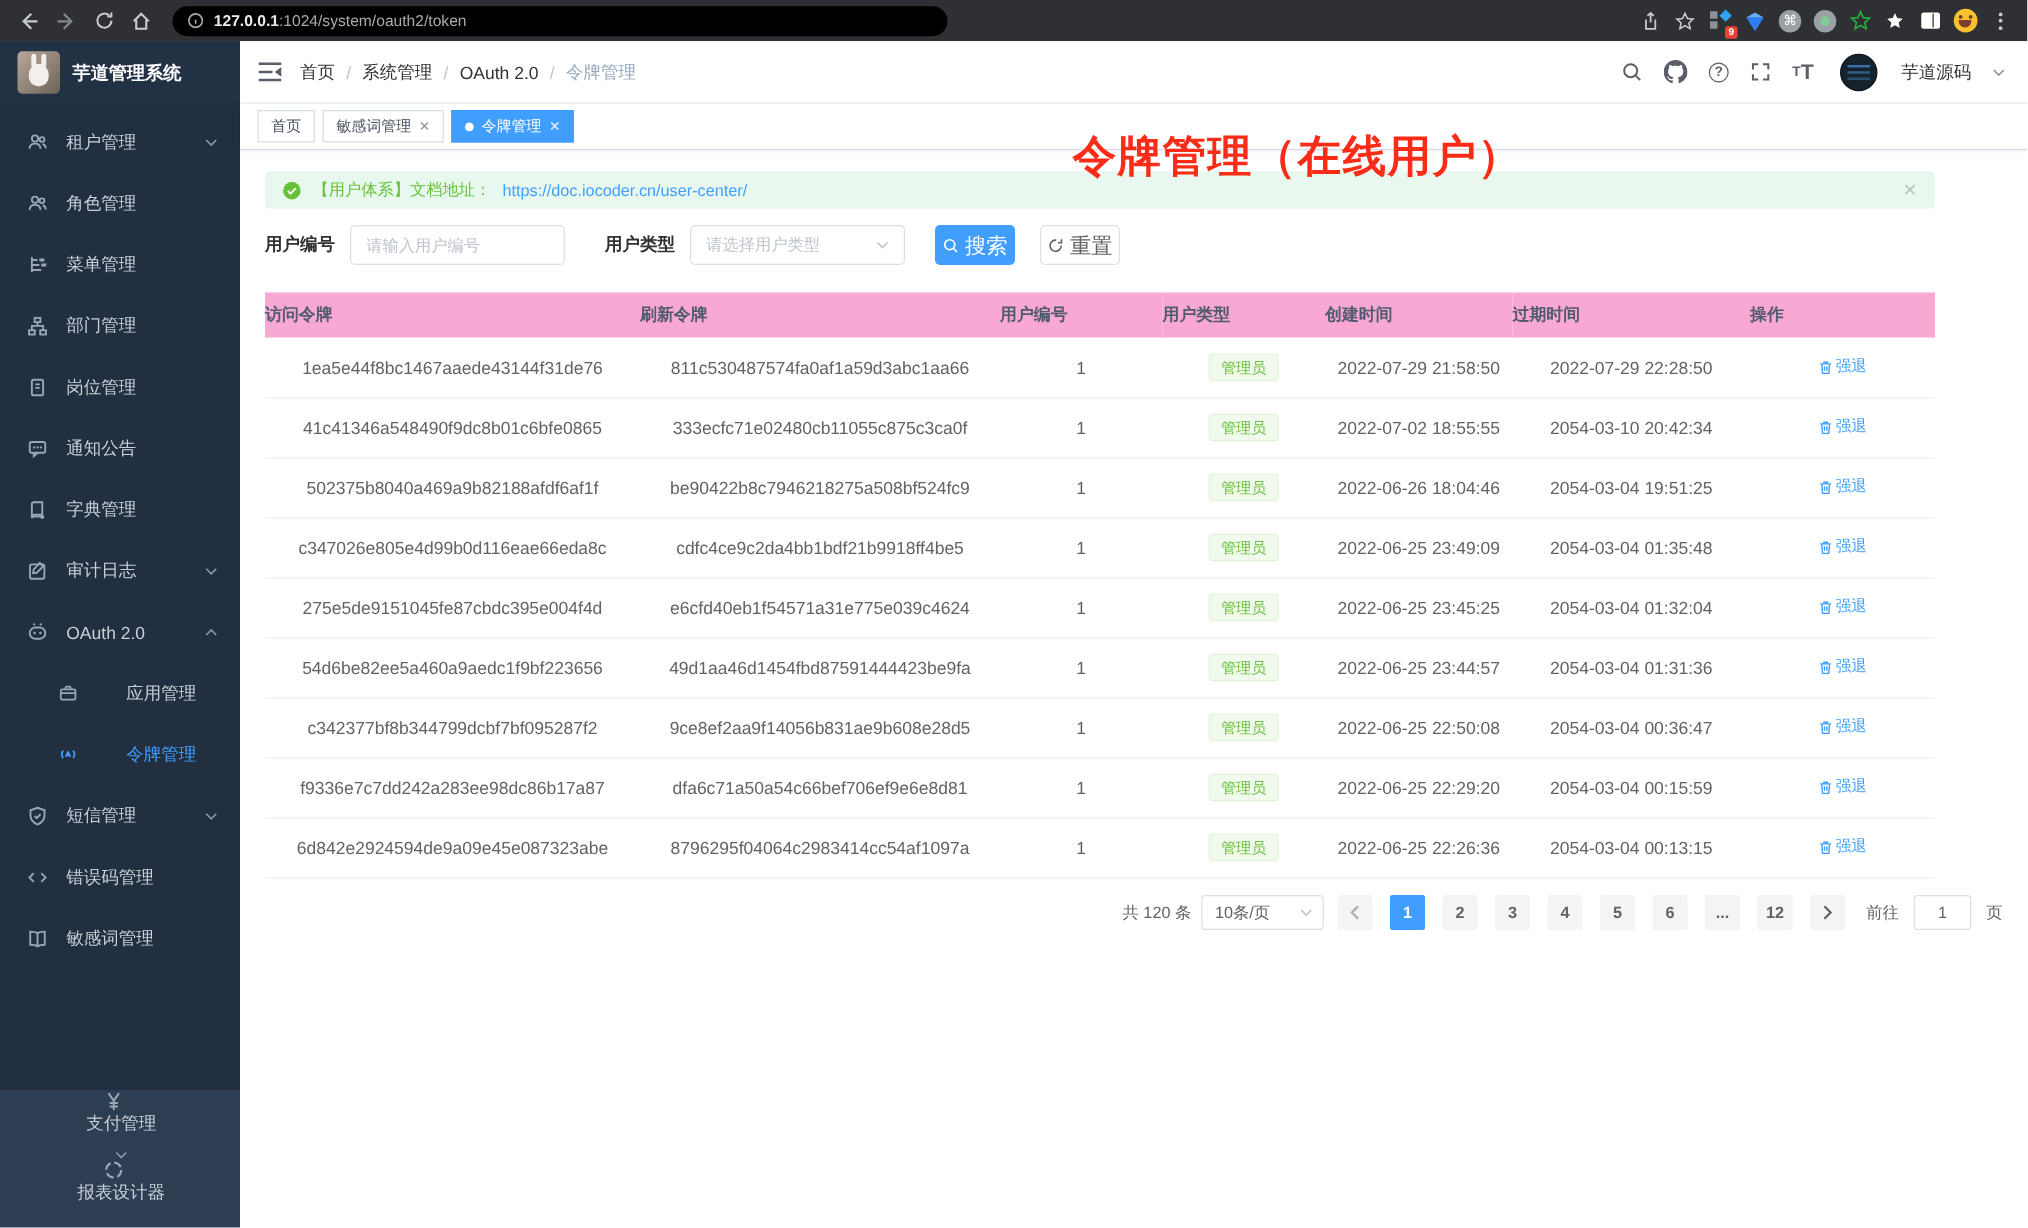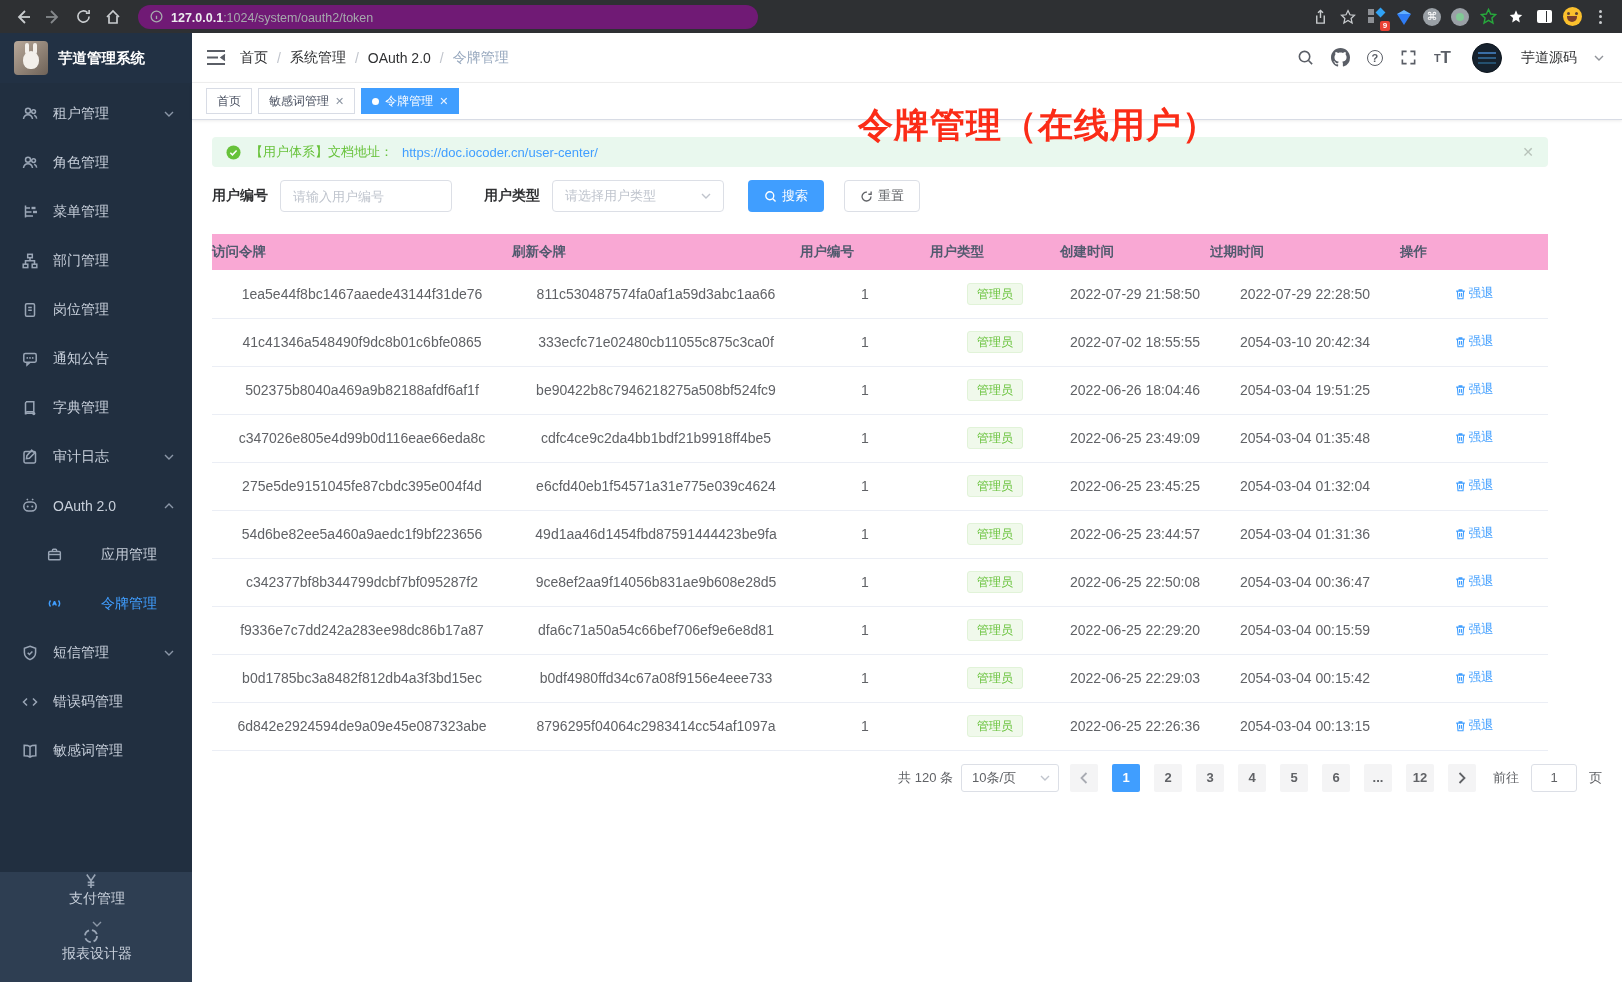--- a/index.html
+++ b/index.html
@@ -3,21 +3,21 @@
 <meta charset="utf-8">
 <style>
   * { margin:0; padding:0; box-sizing:border-box; }
   html,body { width:1622px; height:982px; overflow:hidden; background:#fff;
     font-family:"Liberation Sans","DejaVu Sans",sans-serif; }
   svg { display:block; }
 
   
   .browser-bar { height:33px; background:#2e3033; display:flex; align-items:center; padding:0 10px; gap:4px; }
   .bnav { width:26px; height:26px; display:flex; align-items:center; justify-content:center; border-radius:50%; color:#c9cccf; cursor:pointer; }
-  .url-pill { flex:0 0 620px; height:24px; margin-left:8px; background:#701a75; border-radius:12px; display:flex; align-items:center; padding:0 12px; gap:8px; }
+  .url-pill { flex:0 0 620px; height:24px; margin-left:8px; background:#000000; border-radius:12px; display:flex; align-items:center; padding:0 12px; gap:8px; }
   .url-host { color:#ececee; font-size:12.5px; font-weight:700; }
   .url-path { color:#a6a9ad; font-size:12.5px; }
   .bspacer { flex:1; }
   .bext { width:24px; height:24px; display:flex; align-items:center; justify-content:center; position:relative; cursor:pointer; }
   .blocks { position:relative; width:16px; height:16px; }
   .blocks i { position:absolute; width:6px; height:6px; background:#8d9095; }
   .blocks i.b1{left:0;top:0} .blocks i.b2{left:0;top:8px}
   .blocks .dia { position:absolute; right:0; top:0; width:7px; height:7px; background:#30a3f5; transform:rotate(45deg); }
   .ext-badge { position:absolute; right:-2px; bottom:-2px; background:#e94235; color:#fff; font-size:8px; font-weight:700; min-width:10px; height:10px; line-height:10px; text-align:center; border-radius:2px; padding:0 1px; }
   .gem { width:0; height:0; border-left:7px solid transparent; border-right:7px solid transparent; border-top:11px solid #2f7df6; position:relative; }
@@ -84,21 +84,21 @@
   .alert-text { font-size:13px; color:#67c23a; }
   .alert-link { font-size:13px; color:#409eff; cursor:pointer; }
   .alert-close { margin-left:auto; color:#b7c2b9; font-size:14px; cursor:pointer; }
 
   .filters { display:flex; align-items:center; margin-top:13px; gap:10px; }
   .flabel { font-size:14px; font-weight:700; color:#303133; margin-right:2px; }
   .finput, .fselect { width:172px; height:32px; border:1px solid #dcdfe6; border-radius:4px; font-size:13px; color:#606266; padding:0 12px; outline:none; background:#fff; }
   .finput::placeholder { color:#bfc4cd; }
   .fselect { display:flex; align-items:center; justify-content:space-between; color:#bfc4cd; cursor:pointer; }
   .fgap { width:12px; }
-  .btn { height:32px; border-radius:4px; font-size:13px; display:flex; align-items:center; gap:5px; padding:0 15px; cursor:pointer; border:1px solid transparent; }
+  .btn { height:32px; border-radius:4px; font-size:17px; display:flex; align-items:center; gap:5px; padding:0 5px; cursor:pointer; border:1px solid transparent; }
   .btn-primary { background:#409eff; color:#fff; margin-left:14px; }
   .btn-plain { background:#fff; border-color:#dcdfe6; color:#606266; margin-left:10px; }
 
   table { border-collapse:collapse; table-layout:fixed; width:1336px; margin-top:22px; font-size:14px; }
   col.c1{width:300px} col.c2{width:288px} col.c3{width:130px} col.c4{width:130px} col.c5{width:150px} col.c6{width:190px} col.c7{width:148px}
   thead th { background:#f9a8d4; height:36px; font-weight:700; color:#515a6e; font-size:13.5px; text-align:left; }
   tbody td { height:48px; text-align:center; color:#606266; border-bottom:1px solid #ebeef5; white-space:nowrap; overflow:hidden; }
   .badge { display:inline-block; background:#f0f9eb; border:1px solid #e1f3d8; color:#67c23a; font-size:12px; border-radius:3px; padding:2px 9px; line-height:16px; }
   .kick { color:#409eff; font-size:12.5px; cursor:pointer; display:inline-flex; align-items:center; gap:3px; }
 
@@ -632,34 +632,20 @@
               <td>2022-06-25 22:29:20</td>
               <td>2054-03-04 00:15:59</td>
               <td><span class="kick">
                   <svg width="11" height="12" viewBox="0 0 14 15" fill="none" stroke="#409eff" stroke-width="1.4">
                     <path d="M1.5 3.8h11M5.2 3.8V2.2h3.6v1.6M3 3.8l.8 9.7h6.4l.8-9.7M5.8 6.3v4.6M8.2 6.3v4.6"></path>
                   </svg>
                   <span>强退</span>
                 </span></td>
             </tr>
             <tr>
-              <td>b0d1785bc3a8482f812db4a3f3bd15ec</td>
-              <td>b0df4980ffd34c67a08f9156e4eee733</td>
-              <td>1</td>
-              <td><span class="badge">管理员</span></td>
-              <td>2022-06-25 22:29:03</td>
-              <td>2054-03-04 00:15:42</td>
-              <td><span class="kick">
-                  <svg width="11" height="12" viewBox="0 0 14 15" fill="none" stroke="#409eff" stroke-width="1.4">
-                    <path d="M1.5 3.8h11M5.2 3.8V2.2h3.6v1.6M3 3.8l.8 9.7h6.4l.8-9.7M5.8 6.3v4.6M8.2 6.3v4.6"></path>
-                  </svg>
-                  <span>强退</span>
-                </span></td>
-            </tr>
-            <tr>
               <td>6d842e2924594de9a09e45e087323abe</td>
               <td>8796295f04064c2983414cc54af1097a</td>
               <td>1</td>
               <td><span class="badge">管理员</span></td>
               <td>2022-06-25 22:26:36</td>
               <td>2054-03-04 00:13:15</td>
               <td><span class="kick">
                   <svg width="11" height="12" viewBox="0 0 14 15" fill="none" stroke="#409eff" stroke-width="1.4">
                     <path d="M1.5 3.8h11M5.2 3.8V2.2h3.6v1.6M3 3.8l.8 9.7h6.4l.8-9.7M5.8 6.3v4.6M8.2 6.3v4.6"></path>
                   </svg>

